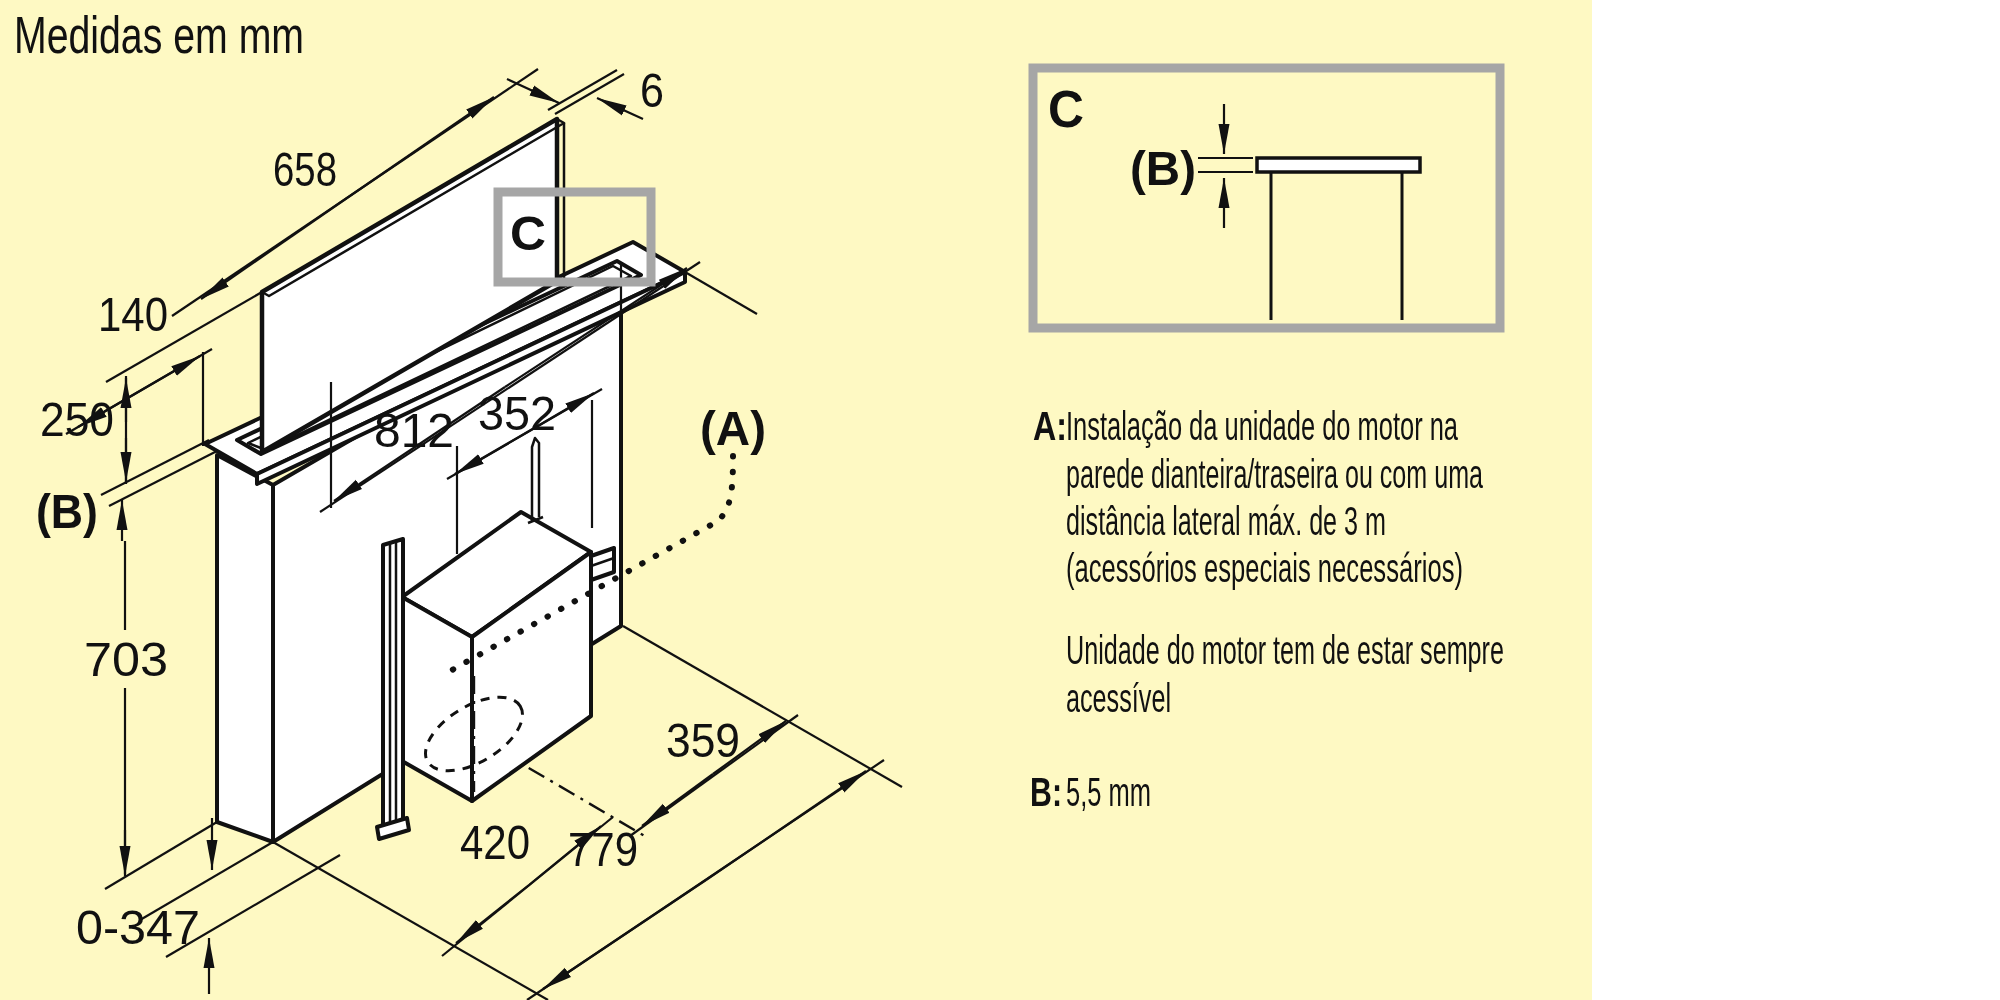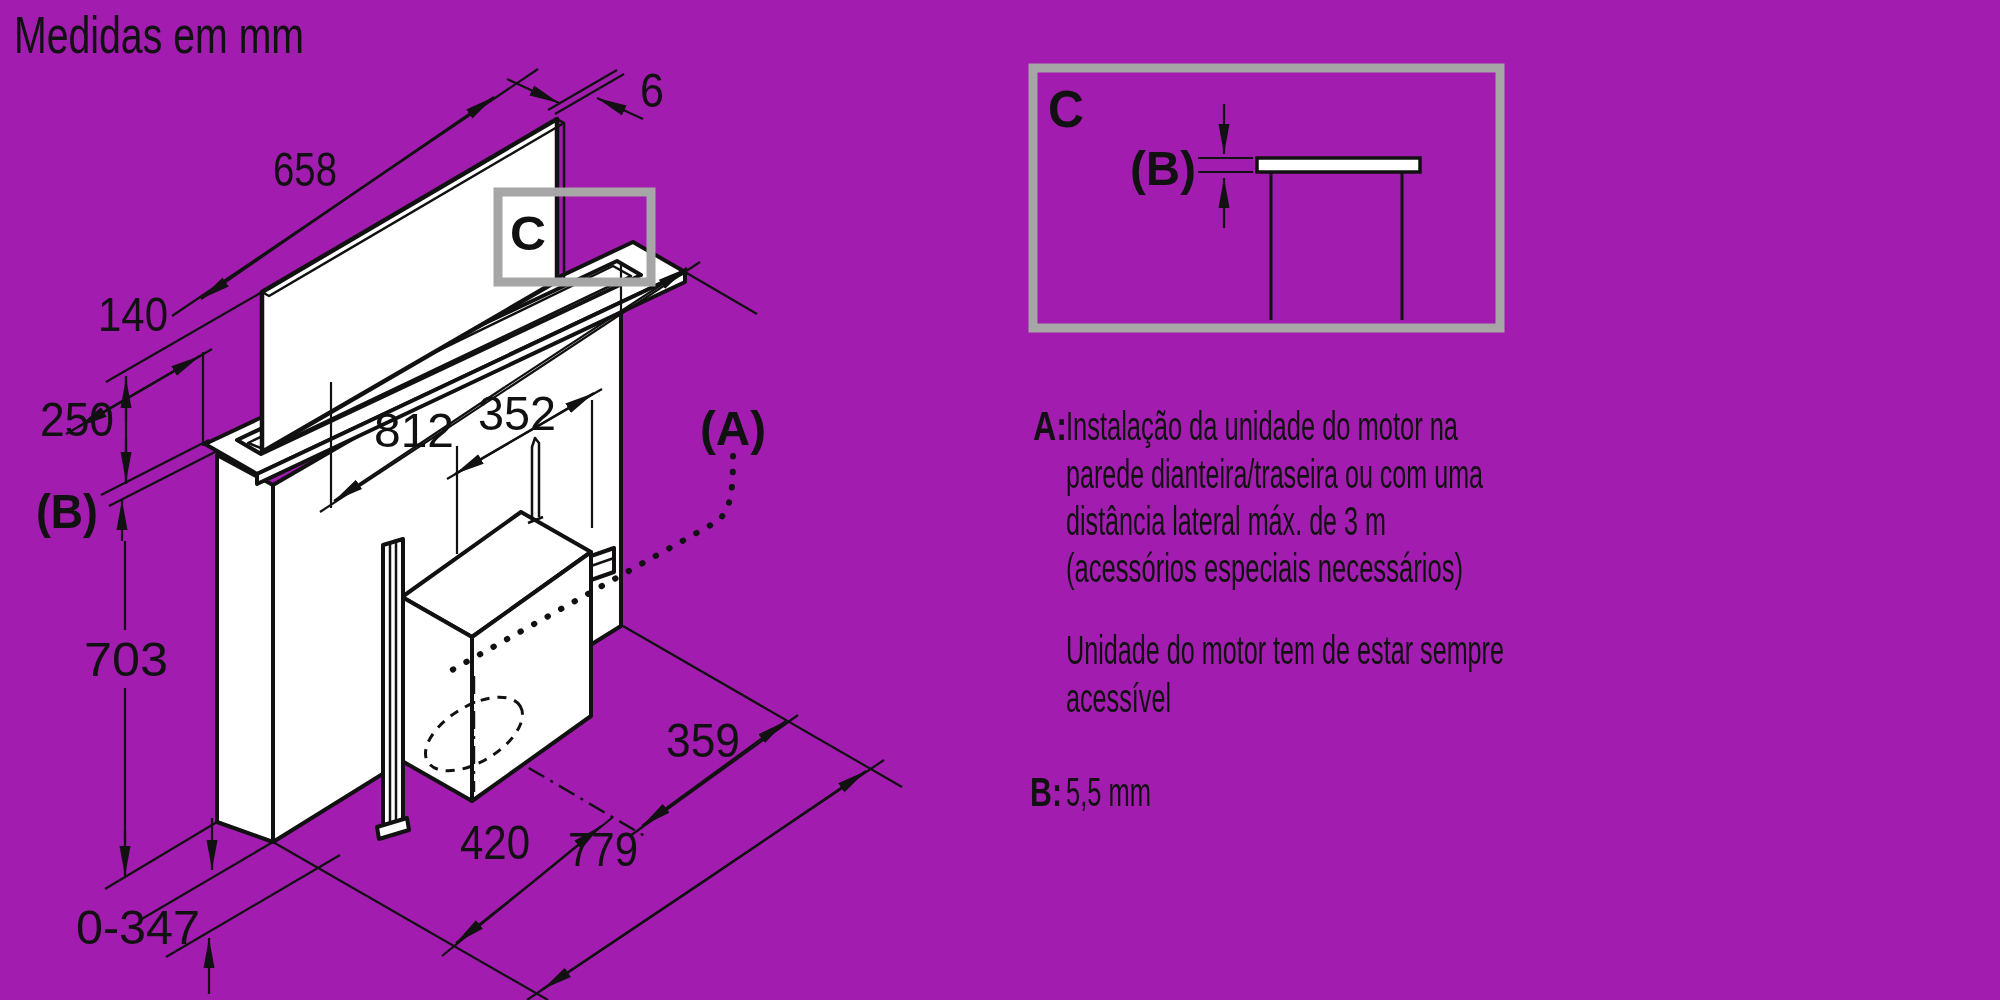--- a/index.html
+++ b/index.html
@@ -1,16 +1,16 @@
 <!DOCTYPE html>
 <html><head>
 <meta charset="utf-8">
 <style>
   html,body{margin:0;padding:0;background:#ffffff;}
-  #page{position:relative;width:2000px;height:1000px;background:#a21caf;overflow:hidden;
+  #page{position:relative;width:1592px;height:1000px;background:#fef9c3;overflow:hidden;
         font-family:"Liberation Sans", sans-serif;}
   svg{position:absolute;left:0;top:0;}
   svg text{fill:#111;font-family:"Liberation Sans", sans-serif;}
   .lbl{font-size:48px;}
   .lbl-b{font-size:48px;font-weight:bold;}
   .title{font-size:52px;}
   .shape{fill:#ffffff;stroke:#111;stroke-width:4;stroke-linejoin:round;}
   .shape-thin{fill:none;stroke:#111;stroke-width:2.5;stroke-linejoin:round;}
   .dim{stroke:#111;stroke-width:2.2;fill:none;}
   .arr{stroke:#111;stroke-width:2.2;fill:none;}

